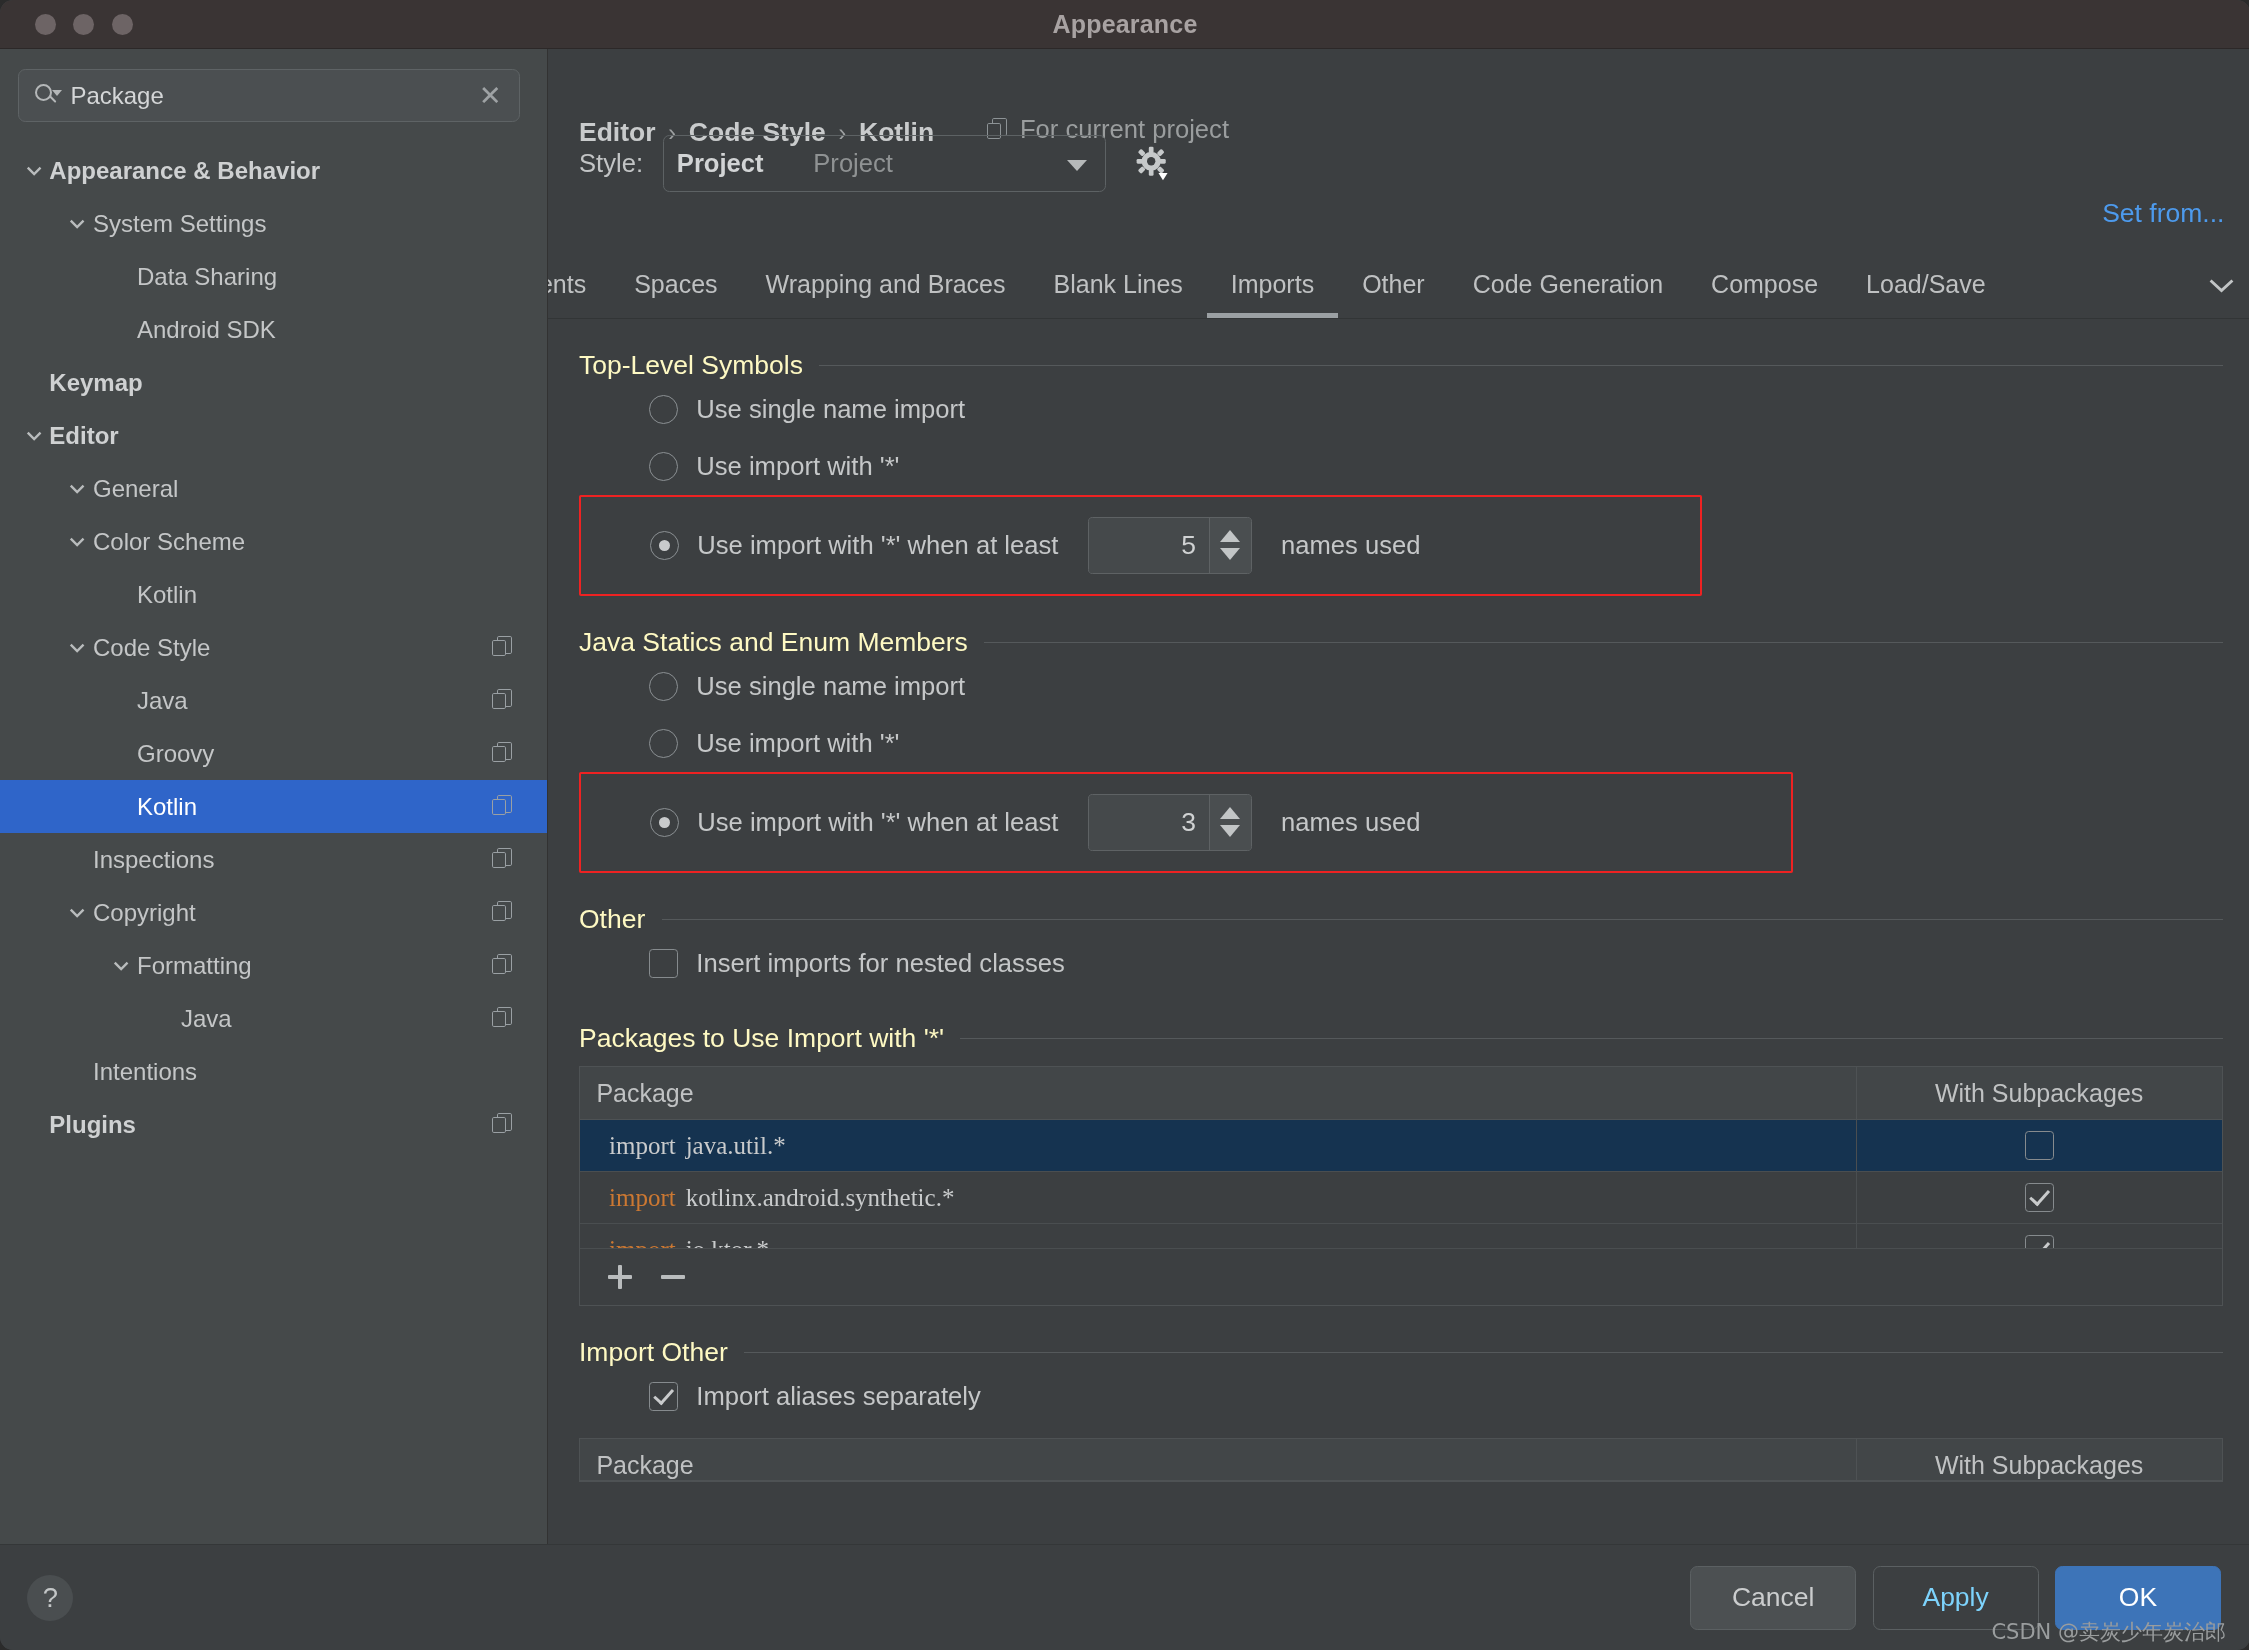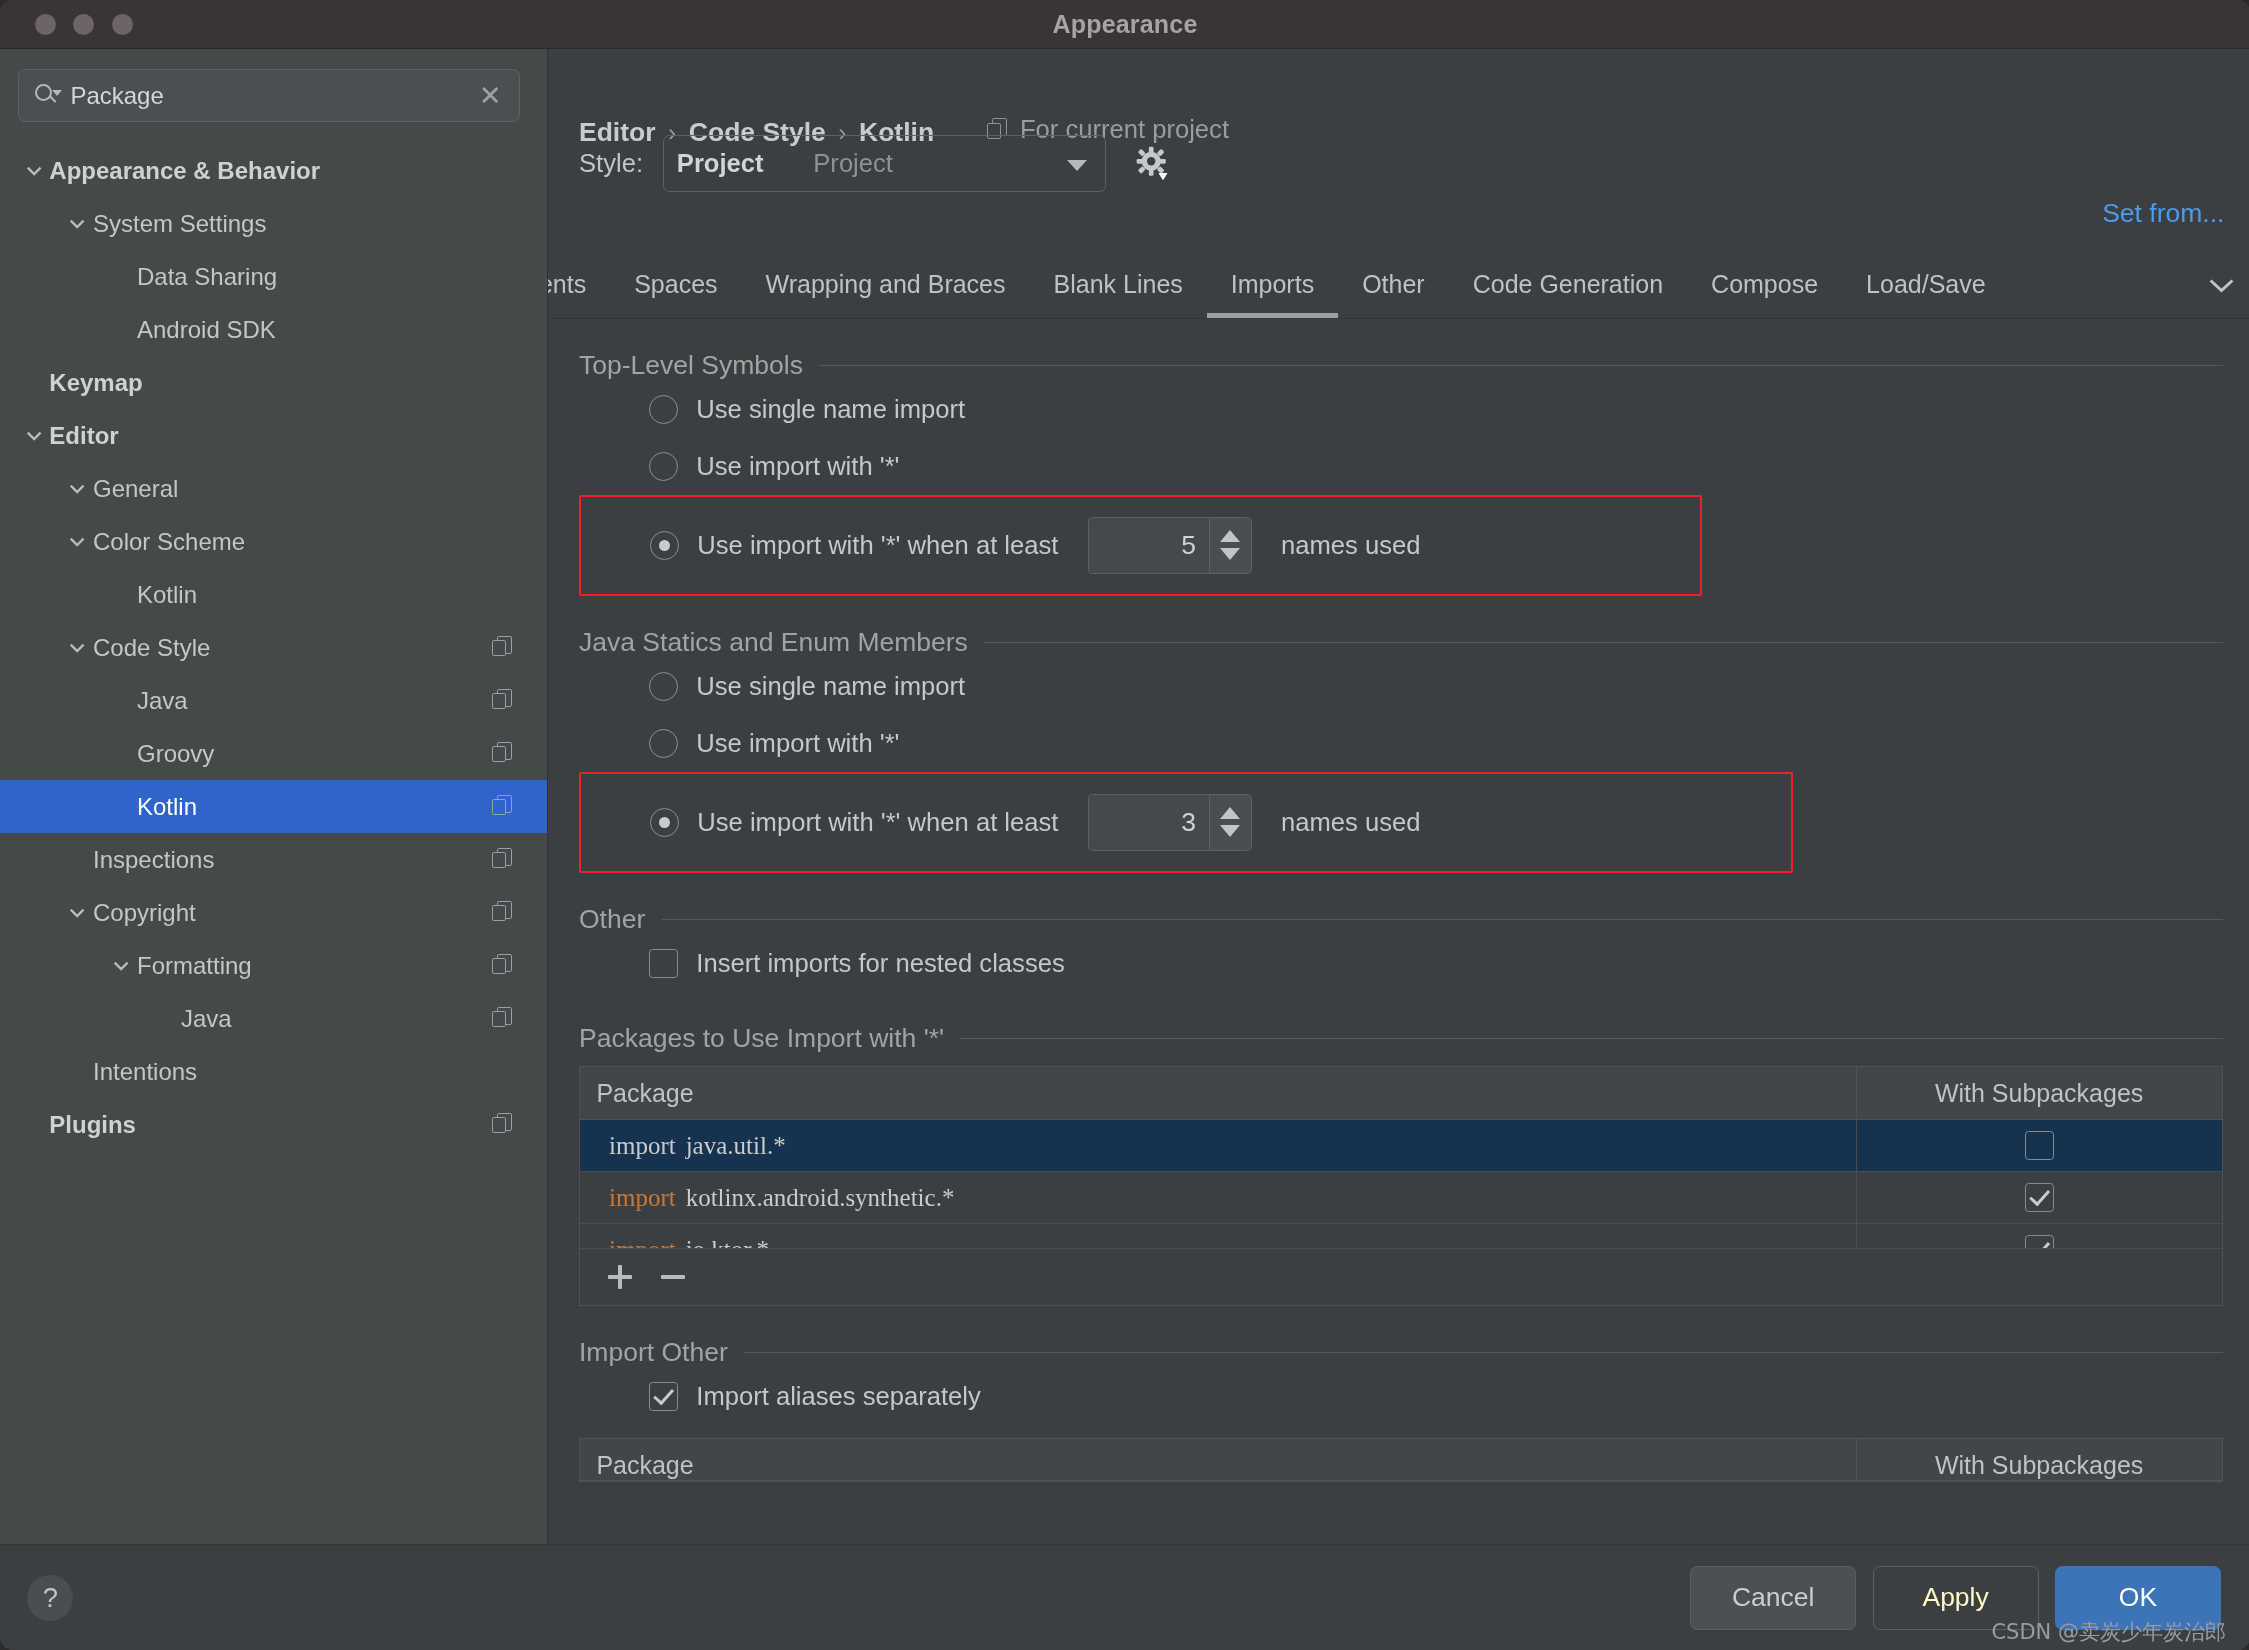--- a/index.html
+++ b/index.html
@@ -184,21 +184,21 @@
     cursor: pointer;
   }
 
   
   .pane { flex: 1; overflow: hidden; padding: 0 0 0 0; position: relative; }
 
   .sect-head {
     display: flex; align-items: center; gap: 16.4px;
     padding: 0 27.4px 0 31px; margin-top: 31px;
   }
-  .sect-title { font-size: 26.5px; color: #a3a3a3; white-space: nowrap; }
+  .sect-title { font-size: 26.5px; color: #fef9c3; white-space: nowrap; }
   .sect-rule { flex: 1; height: 0.9px; background: #55595b; }
 
   .opt-row { display: flex; align-items: center; padding-left: 101px; height: 57px; gap: 18.3px; }
   .radio {
     width: 29px; height: 29px; flex: 0 0 29px; border-radius: 50%;
     border: 1.8px solid #8b9093; background: #43474900;
     position: relative;
   }
   .radio.on::after {
     content: ""; position: absolute; left: 50%; top: 50%;
@@ -304,21 +304,21 @@
     font-size: 27.4px; cursor: pointer;
   }
   .btns { margin-left: auto; display: flex; gap: 16.4px; align-items: center; }
   .btn {
     height: 64px; min-width: 166px; padding: 0 24px;
     border-radius: 7.3px; border: 0.9px solid #5b6062;
     background: #4c5052; color: #cbcdce;
     font-size: 26.5px; display: flex; align-items: center; justify-content: center;
     cursor: pointer; font-family: "Liberation Sans", sans-serif;
   }
-  .btn.ghost { background: #43474900; color: #fef9c3; }
+  .btn.ghost { background: #43474900; color: #7dd3fc; }
   .btn.primary { background: #3d74b8; border-color: #3d74b8; color: #ffffff; }
   .watermark {
     position: absolute; right: 24px; bottom: 3.7px;
     font-size: 21px; color: #9a9d9e; white-space: nowrap;
     font-family: "DejaVu Sans", sans-serif;
   }
 </style>
 </head>
 <body>
 

